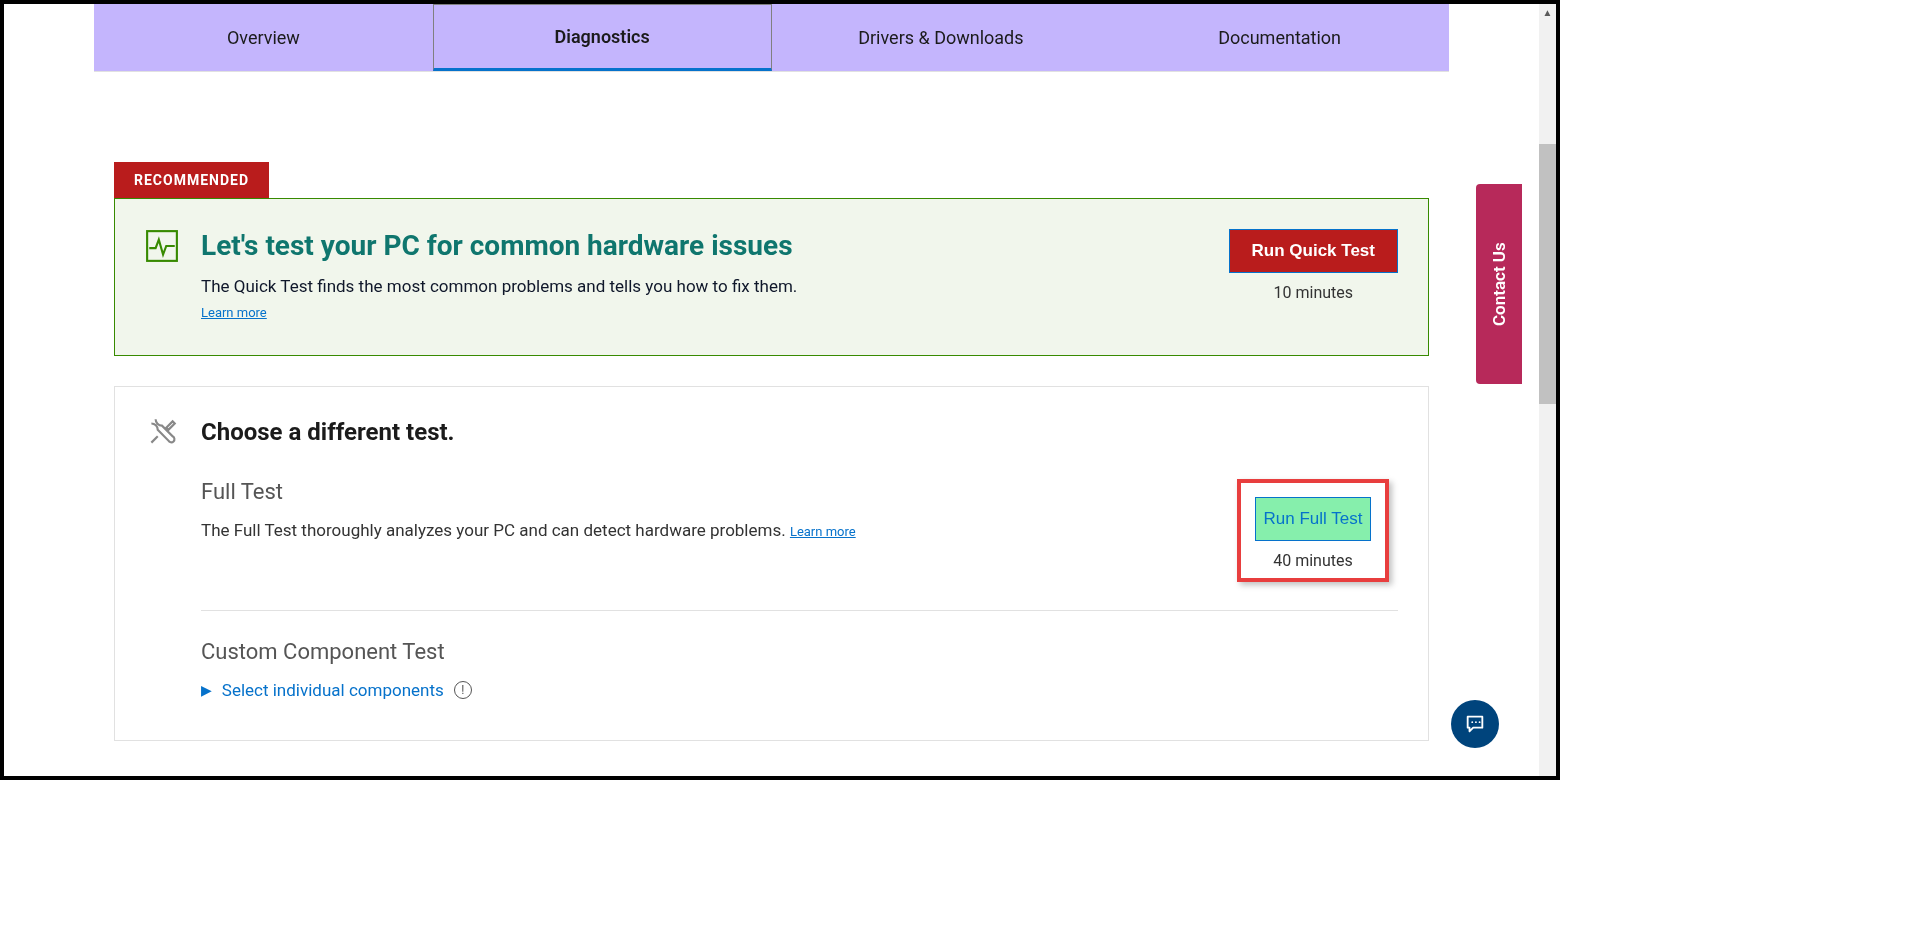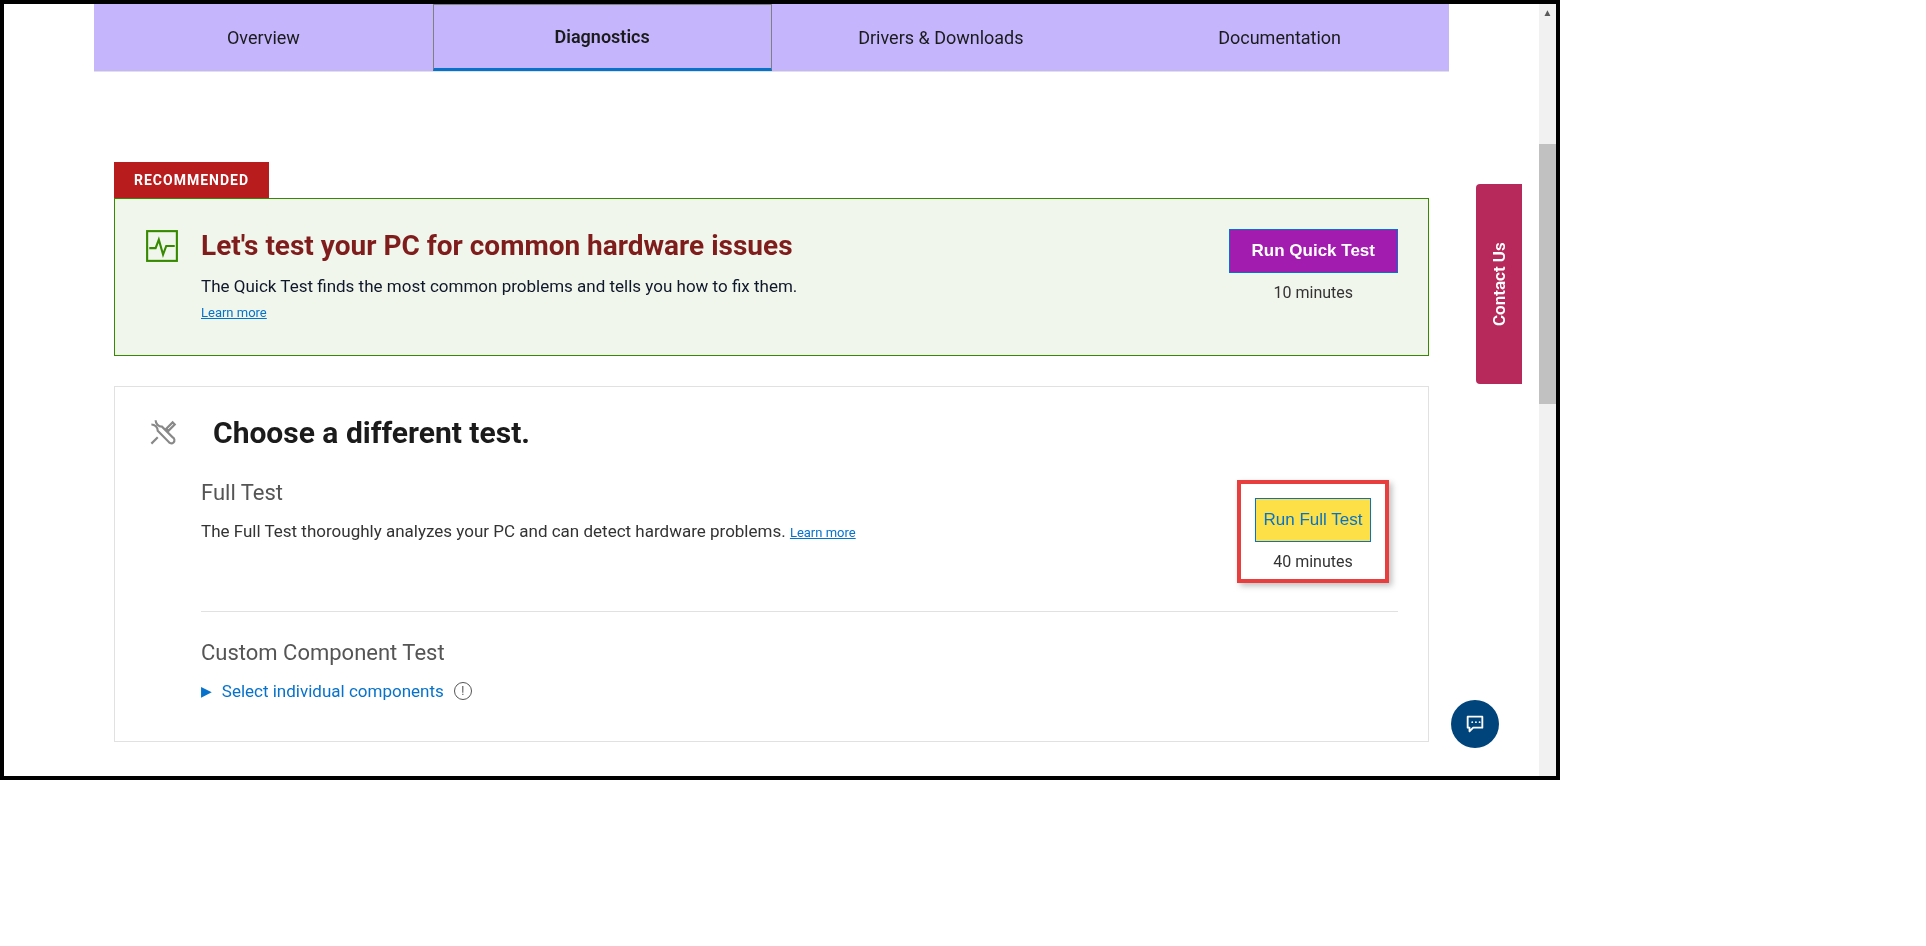--- a/index.html
+++ b/index.html
@@ -95,66 +95,66 @@
     background: #f1f6ec;
     padding: 30px 30px 34px 30px;
     display: flex;
     align-items: flex-start;
     justify-content: space-between;
   }
   .rec-left { display: flex; align-items: flex-start; gap: 22px; }
   .rec-text h2 {
     font-size: 28px;
     font-weight: 700;
-    color: #7f1d1d;
+    color: #0f766e;
     margin-bottom: 14px;
   }
   .rec-text p {
     font-size: 17px;
     color: #0f172a;
     margin-bottom: 6px;
   }
   .link {
     color: #0672cb;
     text-decoration: underline;
     font-size: 13px;
     cursor: pointer;
   }
   .rec-right { text-align: center; min-width: 150px; }
   .btn-primary {
-    background: #a21caf;
+    background: #b91c1c;
     color: #fff;
     border: 1px solid #0672cb;
     padding: 11px 22px;
     font-size: 17px;
     font-weight: 600;
     cursor: pointer;
   }
   .btn-outline {
-    background: #fde047;
+    background: #86efac;
     color: #0672cb;
     border: 1px solid #0672cb;
     padding: 11px 8px;
     font-size: 17px;
     cursor: pointer;
   }
   .duration {
     font-size: 16px;
     color: #333;
     margin-top: 10px;
   }
 
   
   .alt-card {
     margin-top: 30px;
     border: 1px solid #e1e1e1;
     padding: 28px 30px 40px 30px;
   }
   .alt-head { display: flex; align-items: center; gap: 22px; margin-bottom: 30px; }
-  .alt-head h2 { font-size: 30px; font-weight: 700; margin-left: 12px; }
+  .alt-head h2 { font-size: 24px; font-weight: 700; }
   .section {
     padding-left: 56px;
   }
   .section-row {
     display: flex;
     justify-content: space-between;
     align-items: flex-start;
     padding-bottom: 28px;
   }
   .section h3 {

